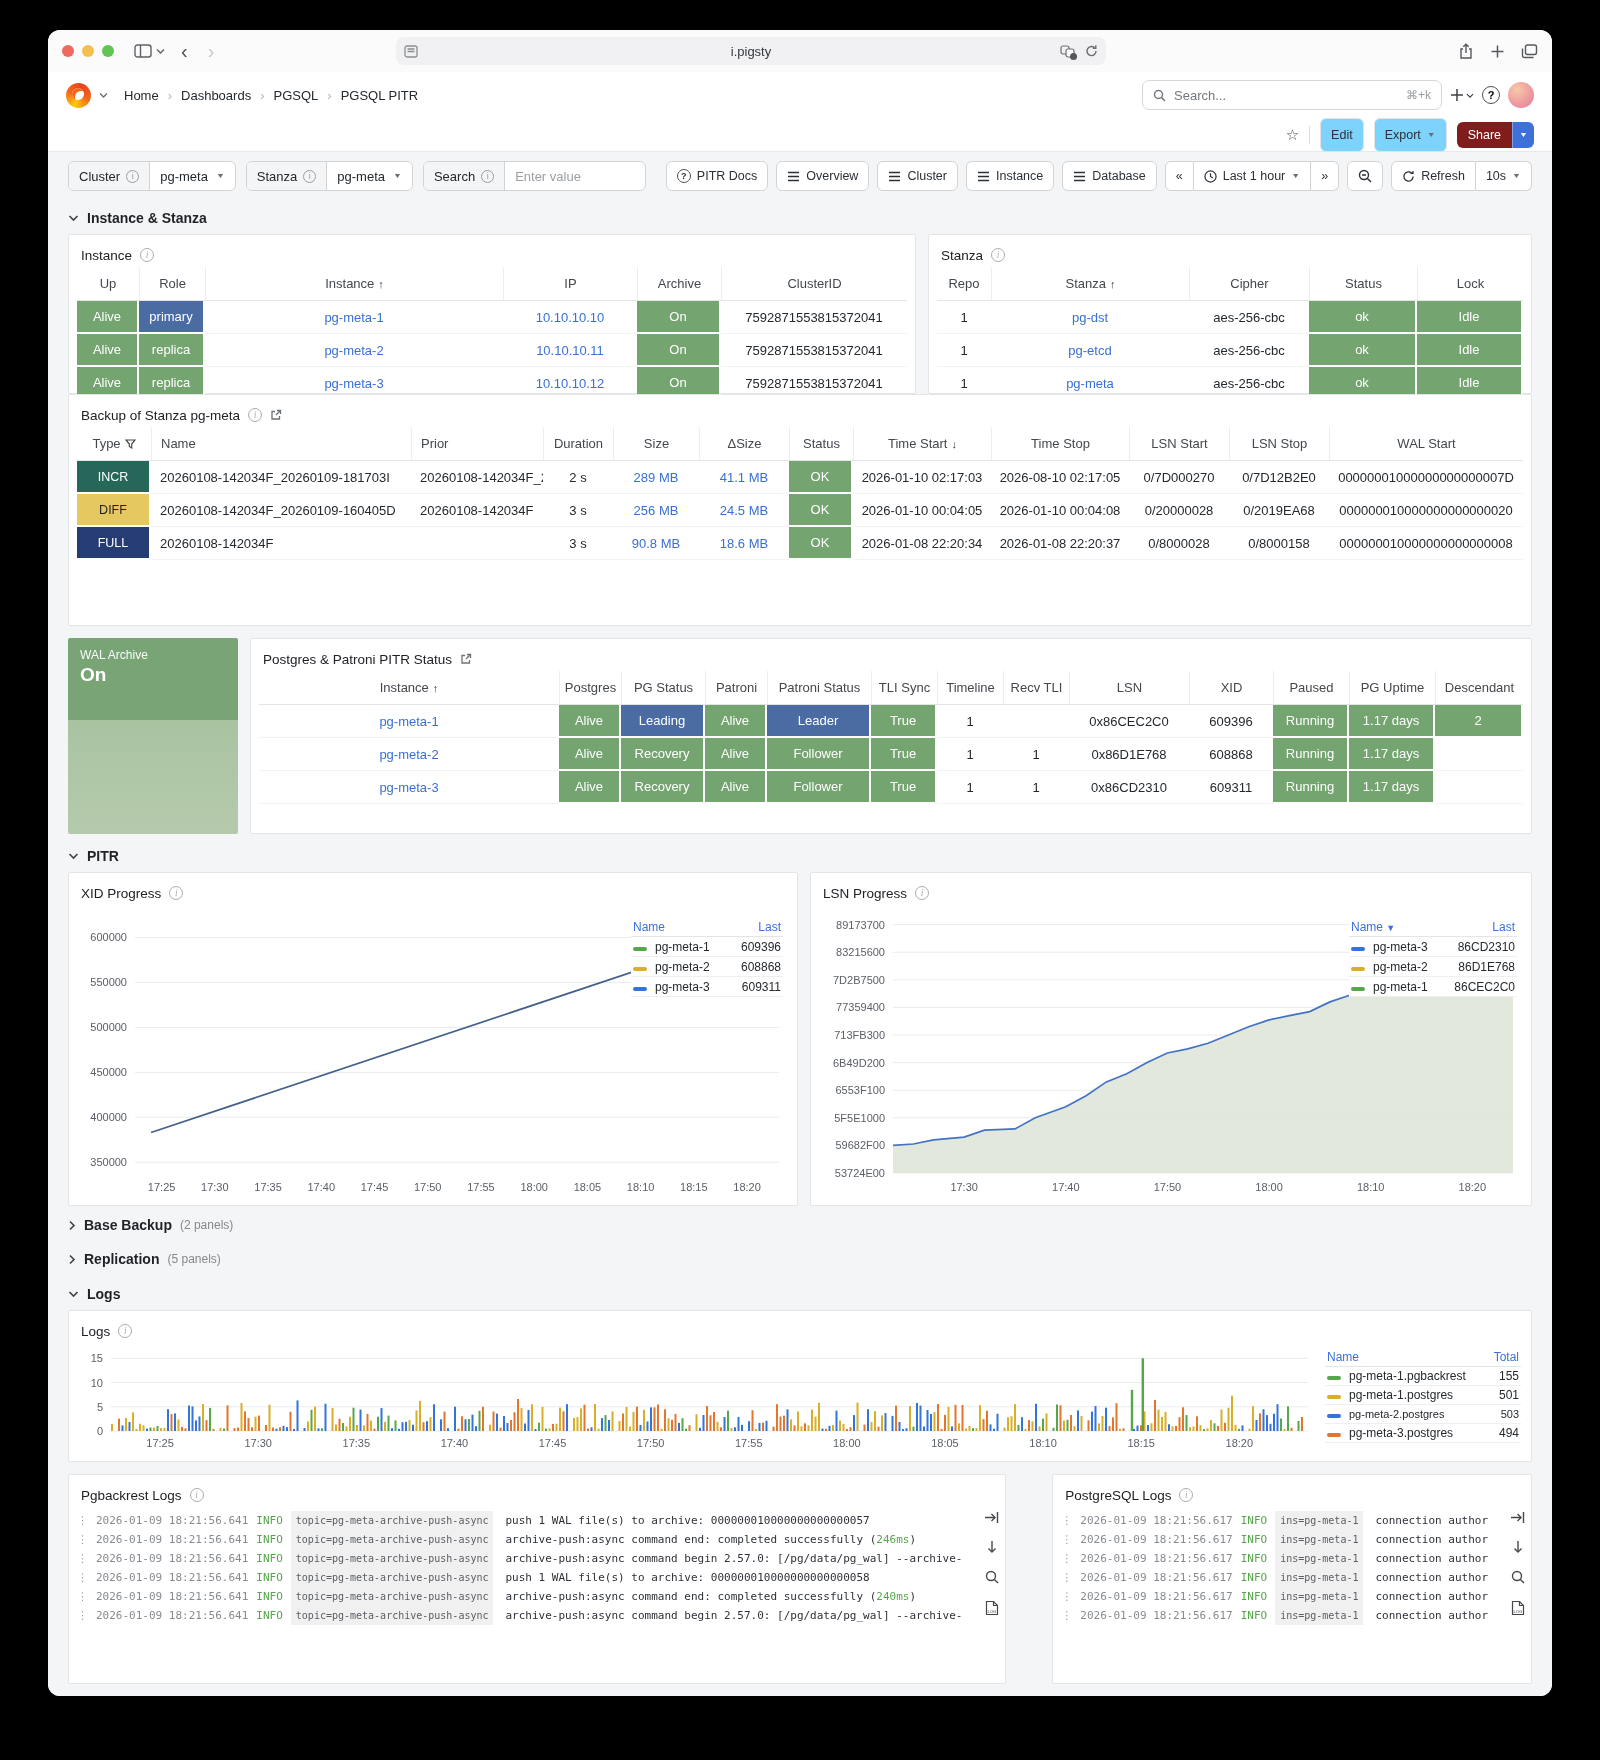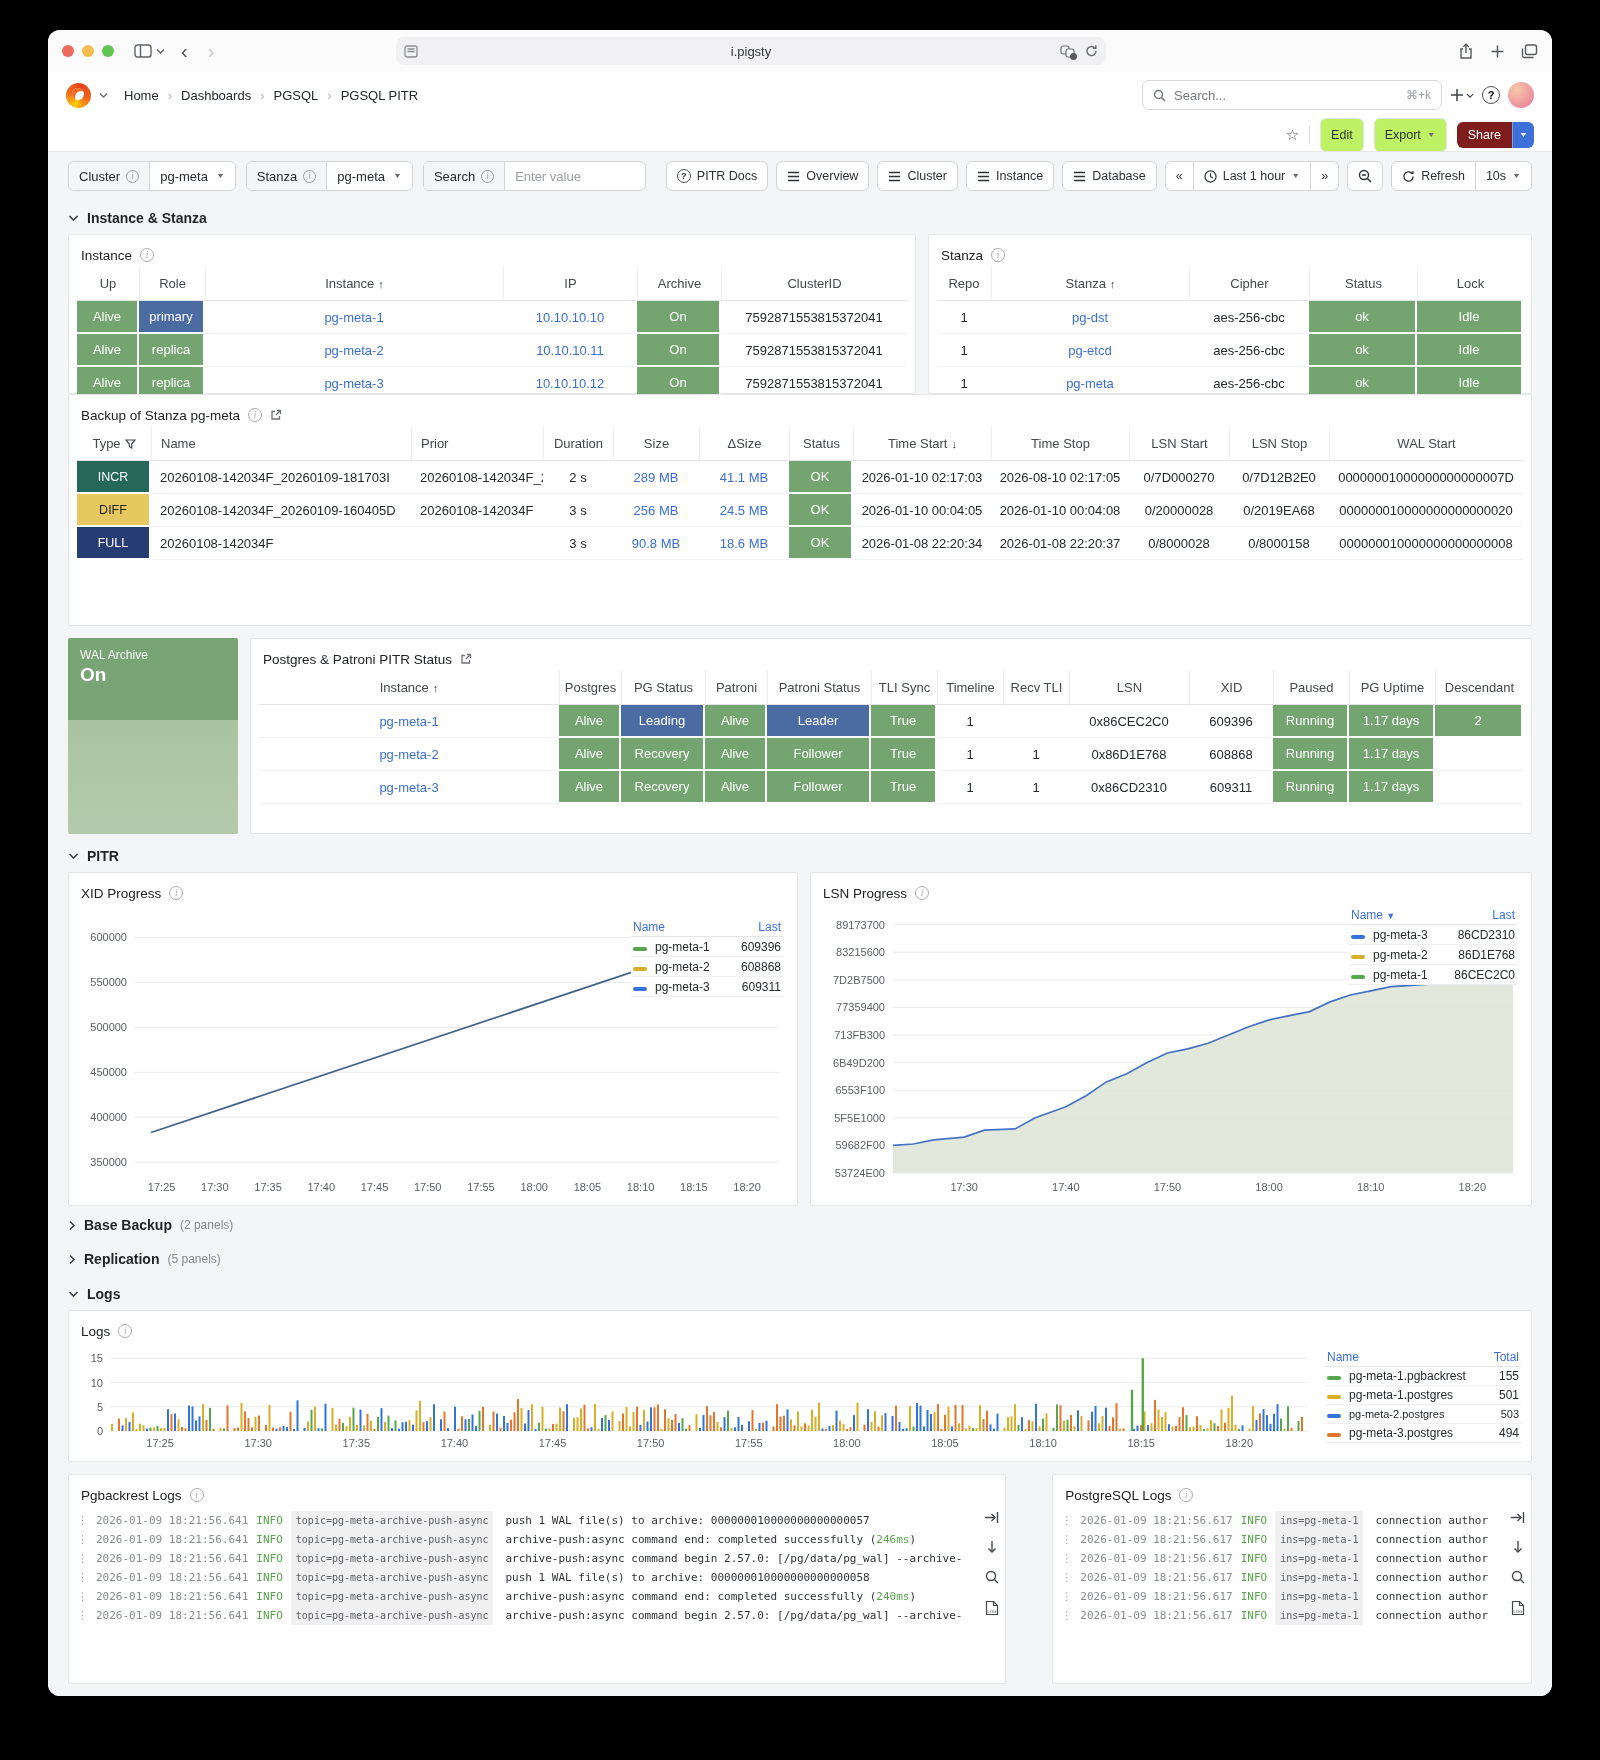--- a/index.html
+++ b/index.html
@@ -29,21 +29,21 @@
   .searchpill{margin-left:auto;width:300px;height:30px;border:1px solid #d6d7d9;border-radius:7px;display:flex;align-items:center;gap:8px;padding:0 10px;color:#74787d;font-size:13px}
   .kbd{margin-left:auto;color:#9a9ea3;font-size:12px}
   .hicon{display:flex;align-items:center;color:#3e4247;gap:2px}
   .qcircle{width:18px;height:18px;border:1.4px solid #4e5257;border-radius:50%;display:flex;align-items:center;justify-content:center;font-size:11px;font-weight:bold}
   .avatar{width:26px;height:26px;border-radius:50%;background:radial-gradient(circle at 35% 30%,#f7c9a8,#ec8f9d 70%,#d97387)}
 
   
   .gfsub{height:34px;background:#fff;display:flex;align-items:center;justify-content:flex-end;gap:10px;padding:0 18px;border-bottom:1px solid #e7e8e9}
   .star{color:#4e5257;font-size:15px}
   .vdiv{width:1px;height:18px;background:#dcdde0}
-  .btn-soft{height:26px;background:#bef264;border:1px solid #e2e3e5;border-radius:6px;display:flex;align-items:center;gap:6px;padding:16px 10px;font-size:12.5px;color:#2c3137}
+  .btn-soft{height:26px;background:#7dd3fc;border:1px solid #e2e3e5;border-radius:6px;display:flex;align-items:center;gap:6px;padding:16px 10px;font-size:12.5px;color:#2c3137}
   .btn-share{height:26px;border-radius:6px;overflow:hidden;display:flex;font-size:12.5px;color:#fff}
   .btn-share .main{background:#7f1d1d;display:flex;align-items:center;padding:12px 11px}
   .btn-share .caret{background:#3d71d9;border-left:1px solid rgba(255,255,255,.35);display:flex;align-items:center;padding:0 6px}
 
   
   .controls{height:48px;background:#f4f5f6;display:flex;align-items:center;padding:0 20px;gap:10px}
   .filter{display:flex;height:30px;border:1px solid #d2d3d5;border-radius:6px;overflow:hidden;background:#fff;flex:0 0 auto}
   .filter .lab{background:#f4f5f6;border-right:1px solid #d2d3d5;display:flex;align-items:center;gap:6px;padding:0 10px;font-size:13px;color:#24292e}
   .filter .val{display:flex;align-items:center;gap:8px;padding:0 10px;font-size:13px;color:#24292e}
   .filter input{border:none;outline:none;font-size:13px;width:120px;color:#24292e;font-family:inherit}
@@ -694,21 +694,21 @@
               <text x="66" y="23.657754010695225" text-anchor="end" fill="#5a5e66" font-size="11">89173700</text>
               <text x="145.14754098360658" y="286" text-anchor="middle" fill="#5a5e66" font-size="11">17:30</text>
               <text x="246.78688524590163" y="286" text-anchor="middle" fill="#5a5e66" font-size="11">17:40</text>
               <text x="348.42622950819674" y="286" text-anchor="middle" fill="#5a5e66" font-size="11">17:50</text>
               <text x="450.0655737704918" y="286" text-anchor="middle" fill="#5a5e66" font-size="11">18:00</text>
               <text x="551.7049180327868" y="286" text-anchor="middle" fill="#5a5e66" font-size="11">18:10</text>
               <text x="653.344262295082" y="286" text-anchor="middle" fill="#5a5e66" font-size="11">18:20</text>
               <path d="M74.0,240.4 L 94.3,239.0 L 114.7,234.9 L 145.1,232.1 L 165.5,225.2 L 196.0,223.9 L 216.3,212.8 L 246.8,201.8 L 267.1,190.7 L 287.4,176.9 L 307.8,168.7 L 328.1,157.6 L 348.4,148.0 L 368.8,143.8 L 389.1,138.3 L 409.4,130.0 L 429.7,121.8 L 450.1,114.9 L 470.4,110.7 L 490.7,106.6 L 511.0,96.9 L 531.4,90.0 L 551.7,85.9 L 572.0,81.7 L 592.4,80.4 L 612.7,79.0 L 622.9,77.6 L 633.0,66.6 L 638.1,47.3 L 643.2,30.7 L 653.3,29.3 L 673.7,28.5 L 694.0,27.9 L 694.0,268.0 L 74.0,268.0 Z" fill="#dde5d6" fill-opacity="0.85" stroke="none"></path>
               <polyline points="74.0,240.4 94.3,239.0 114.7,234.9 145.1,232.1 165.5,225.2 196.0,223.9 216.3,212.8 246.8,201.8 267.1,190.7 287.4,176.9 307.8,168.7 328.1,157.6 348.4,148.0 368.8,143.8 389.1,138.3 409.4,130.0 429.7,121.8 450.1,114.9 470.4,110.7 490.7,106.6 511.0,96.9 531.4,90.0 551.7,85.9 572.0,81.7 592.4,80.4 612.7,79.0 622.9,77.6 633.0,66.6 638.1,47.3 643.2,30.7 653.3,29.3 673.7,28.5 694.0,27.9" fill="none" stroke="#4273c4" stroke-width="1.7"></polyline>
             </svg></div>
-        <div class="legend" style="top:32px;right:14px;width:168px">
+        <div class="legend" style="top:44px;right:14px;width:168px">
           <div class="lhead">
               <span class="n"><span>Name</span> <span class="chev" style="color:#3d71d9">▼</span></span>
               <span class="lval">Last</span>
             </div>
           <div>
 
           <div class="lrow">
               <span><i class="sw" style="background: rgb(50, 116, 217);"></i></span>
               <span>pg-meta-3</span>
               <span class="lval">86CD2310</span>

